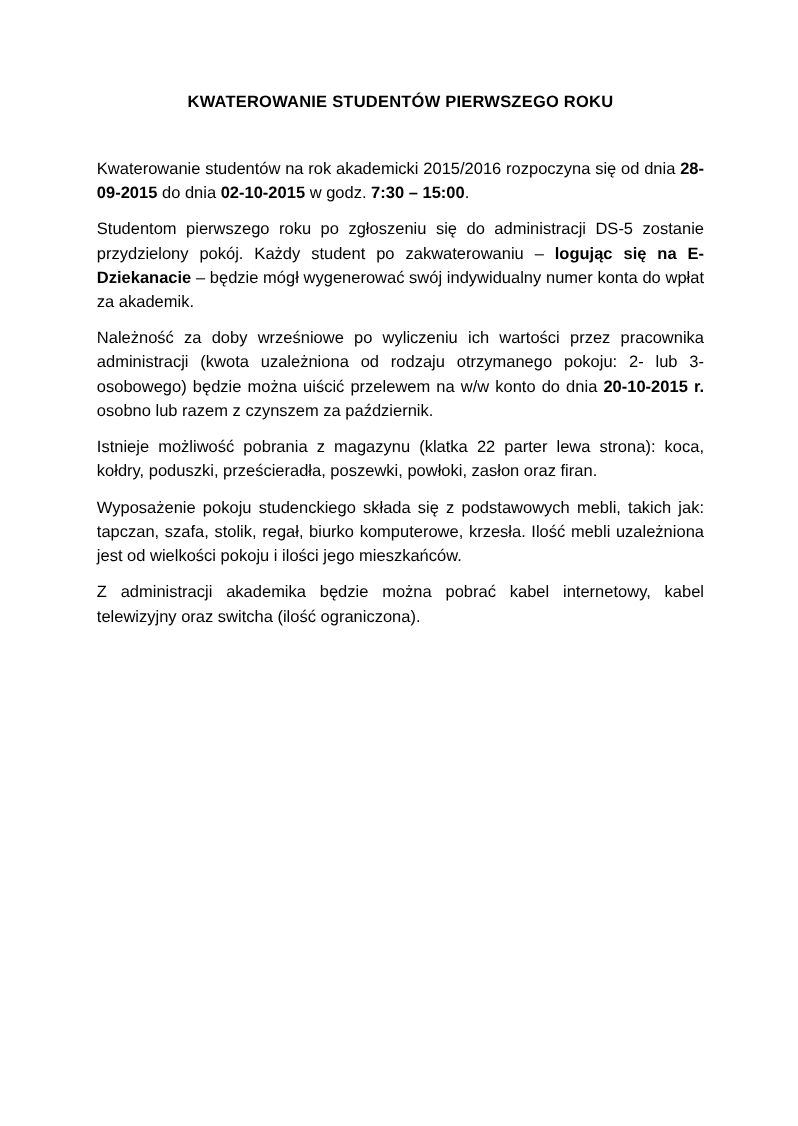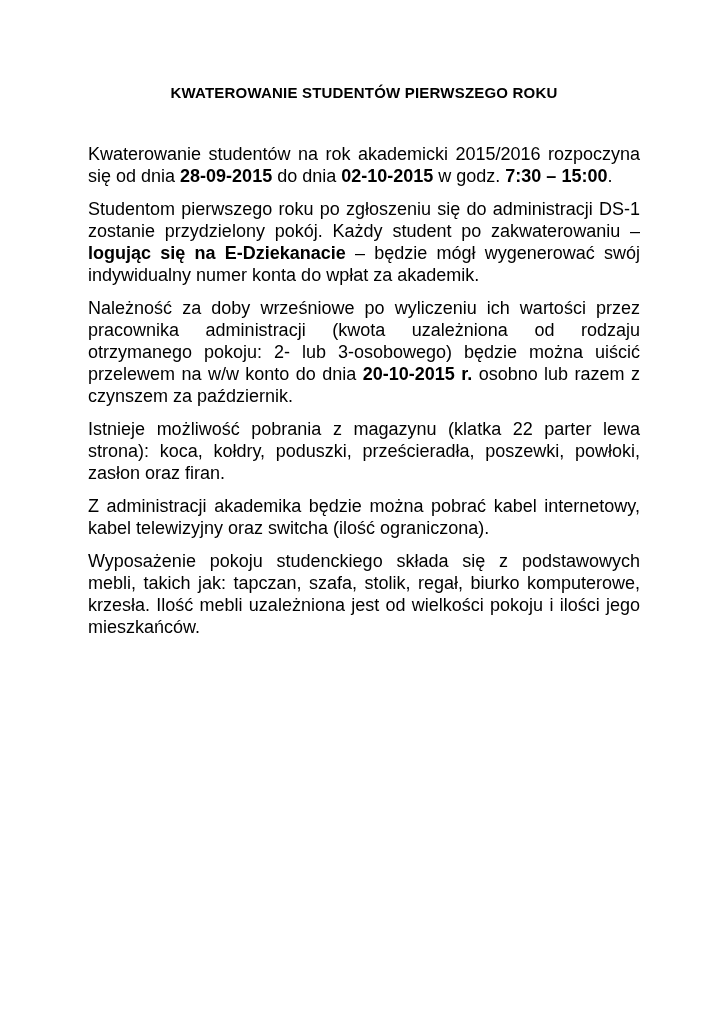--- a/index.html
+++ b/index.html
@@ -21,40 +21,40 @@
   .doc-title {
     margin: 0 0 42px 0;
     font-size: 15px;
     font-weight: bold;
     text-align: center;
     letter-spacing: 0.2px;
     color: #000000;
   }
   .para {
     margin: 0 0 11px 0;
-    font-size: 18px;
+    font-size: 15px;
     line-height: 22px;
     text-align: justify;
     color: #000000;
   }
   .b { font-weight: bold; }
 </style>
 </head>
 <body>
 
 <div class="page">
 
   <h1 class="doc-title">KWATEROWANIE STUDENTÓW PIERWSZEGO ROKU</h1>
 
   <p class="para"><span>Kwaterowanie studentów na rok akademicki 2015/2016 rozpoczyna się od dnia </span><span class="b">28-09-2015</span><span> do dnia </span><span class="b">02-10-2015</span><span> w godz. </span><span class="b">7:30 – 15:00</span><span>.</span></p>
 
-  <p class="para"><span>Studentom pierwszego roku po zgłoszeniu się do administracji DS-1 zostanie przydzielony pokój. Każdy student po zakwaterowaniu – </span><span class="b">logując się na E-Dziekanacie</span><span> – będzie mógł wygenerować swój indywidualny numer konta do wpłat za akademik.</span></p>
+  <p class="para"><span>Studentom pierwszego roku po zgłoszeniu się do administracji DS-5 zostanie przydzielony pokój. Każdy student po zakwaterowaniu – </span><span class="b">logując się na E-Dziekanacie</span><span> – będzie mógł wygenerować swój indywidualny numer konta do wpłat za akademik.</span></p>
 
   <p class="para"><span>Należność za doby wrześniowe po wyliczeniu ich wartości przez pracownika administracji (kwota uzależniona od rodzaju otrzymanego pokoju: 2- lub 3-osobowego) będzie można uiścić przelewem na w/w konto do dnia </span><span class="b">20-10-2015 r.</span><span> osobno lub razem z czynszem za październik.</span></p>
 
 
   <p class="para"><span>Istnieje możliwość pobrania z magazynu (klatka 22 parter lewa strona): koca, kołdry, poduszki, prześcieradła, poszewki, powłoki, zasłon oraz firan.</span></p>
 
+  <p class="para"><span>Wyposażenie pokoju studenckiego składa się z podstawowych mebli, takich jak: tapczan, szafa, stolik, regał, biurko komputerowe, krzesła. Ilość mebli uzależniona jest od wielkości pokoju i ilości jego mieszkańców.</span></p>
+
   <p class="para"><span>Z administracji akademika będzie można pobrać kabel internetowy, kabel telewizyjny oraz switcha (ilość ograniczona).</span></p>
-
-  <p class="para"><span>Wyposażenie pokoju studenckiego składa się z podstawowych mebli, takich jak: tapczan, szafa, stolik, regał, biurko komputerowe, krzesła. Ilość mebli uzależniona jest od wielkości pokoju i ilości jego mieszkańców.</span></p>
 
 </div>
 
 </body></html>

